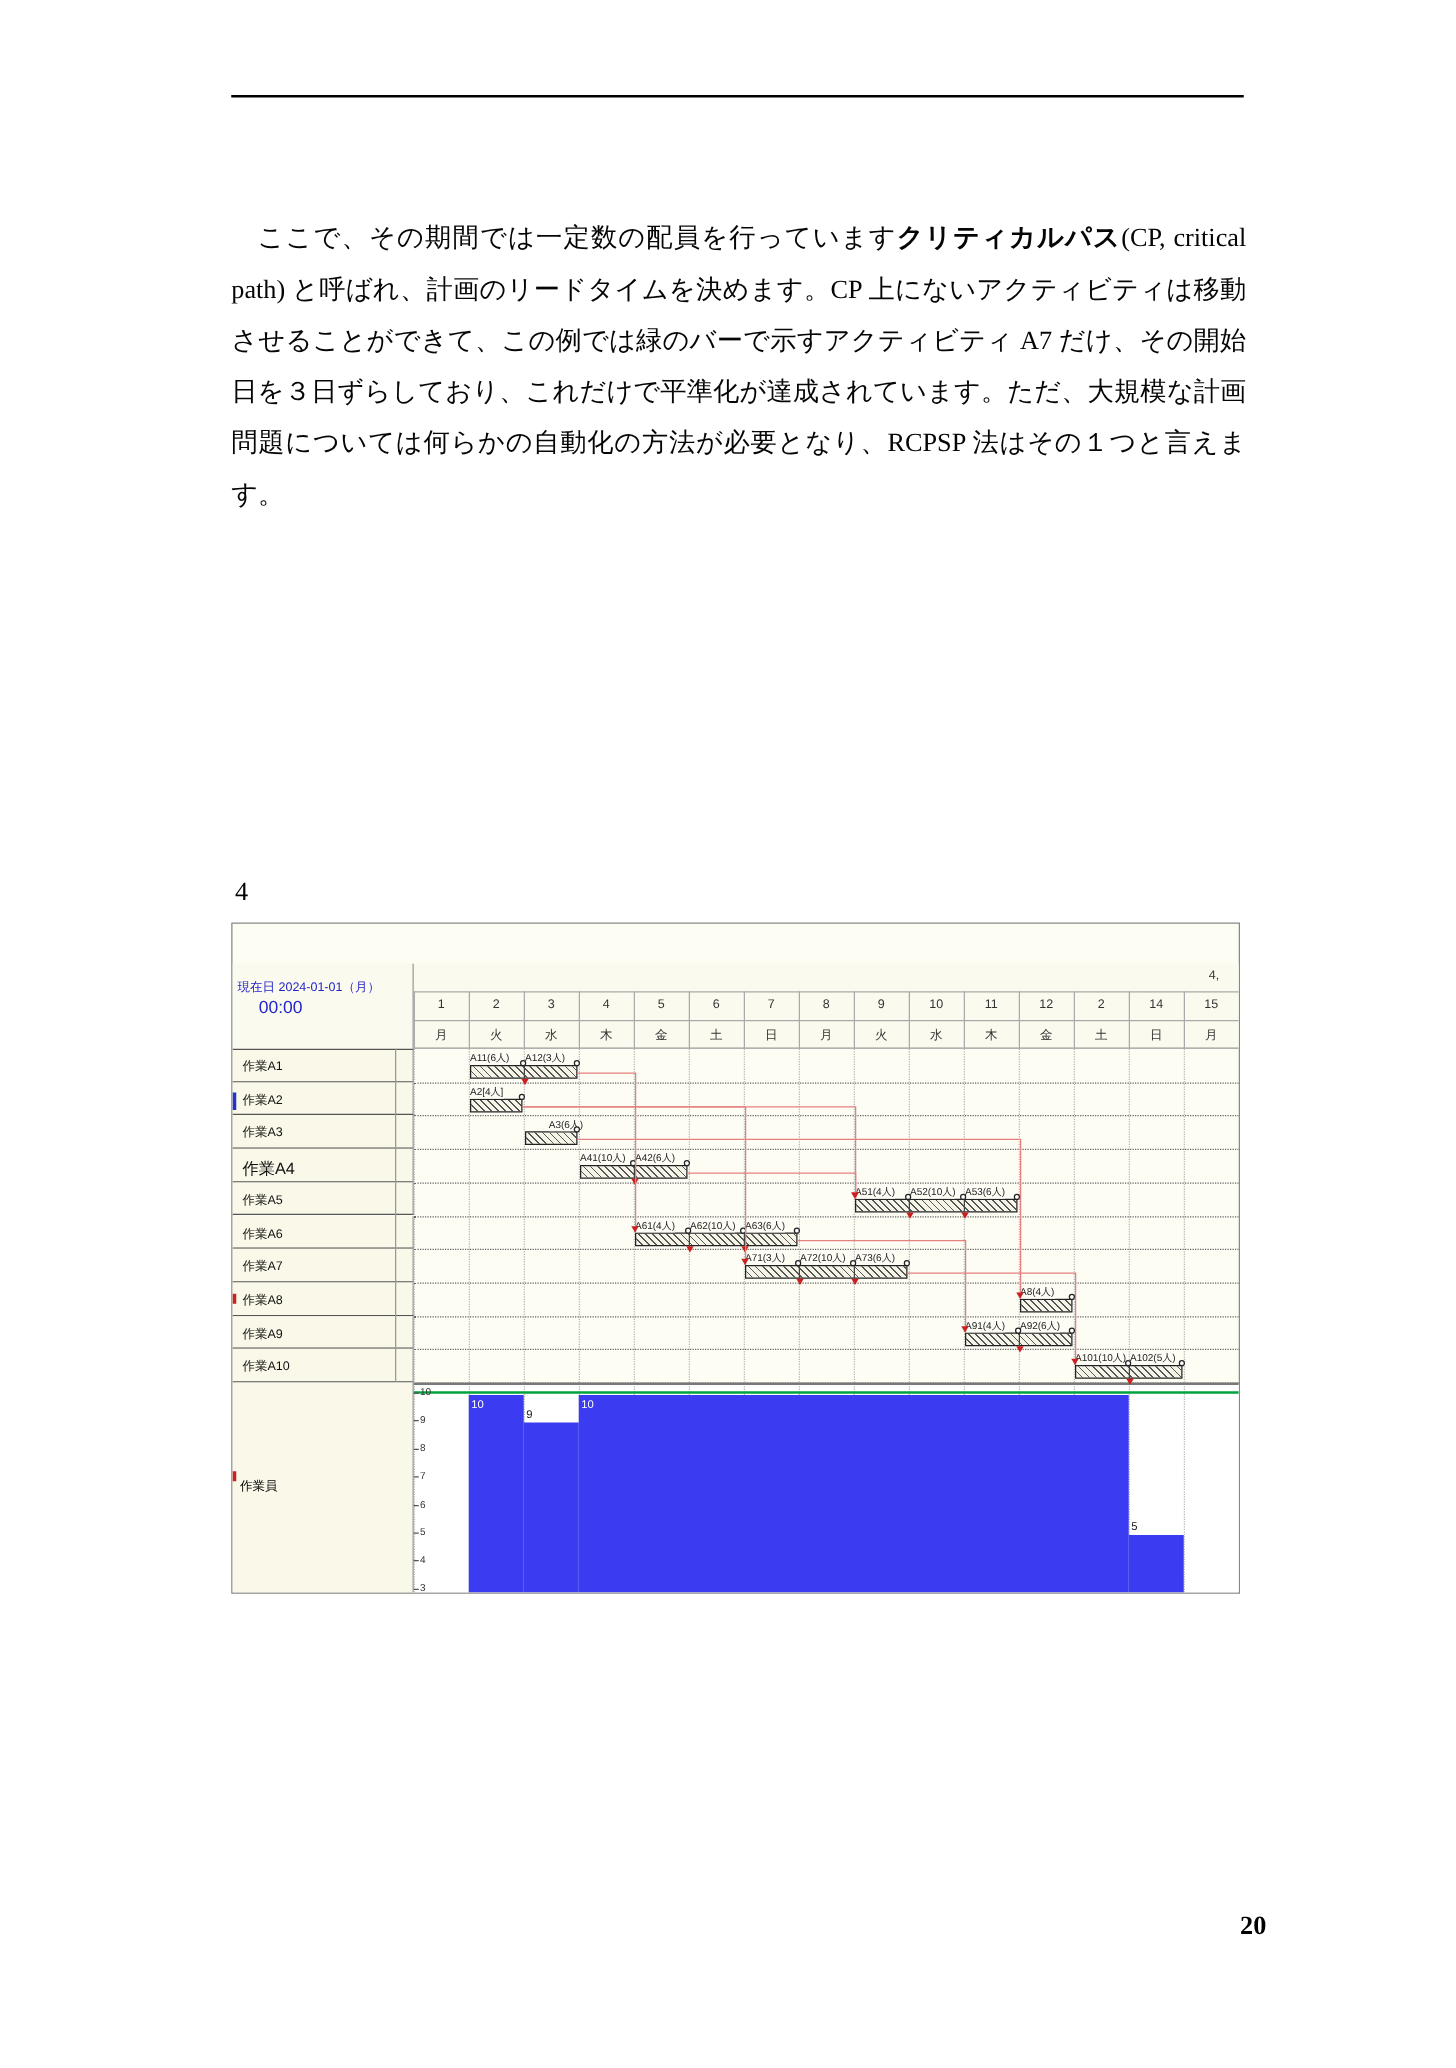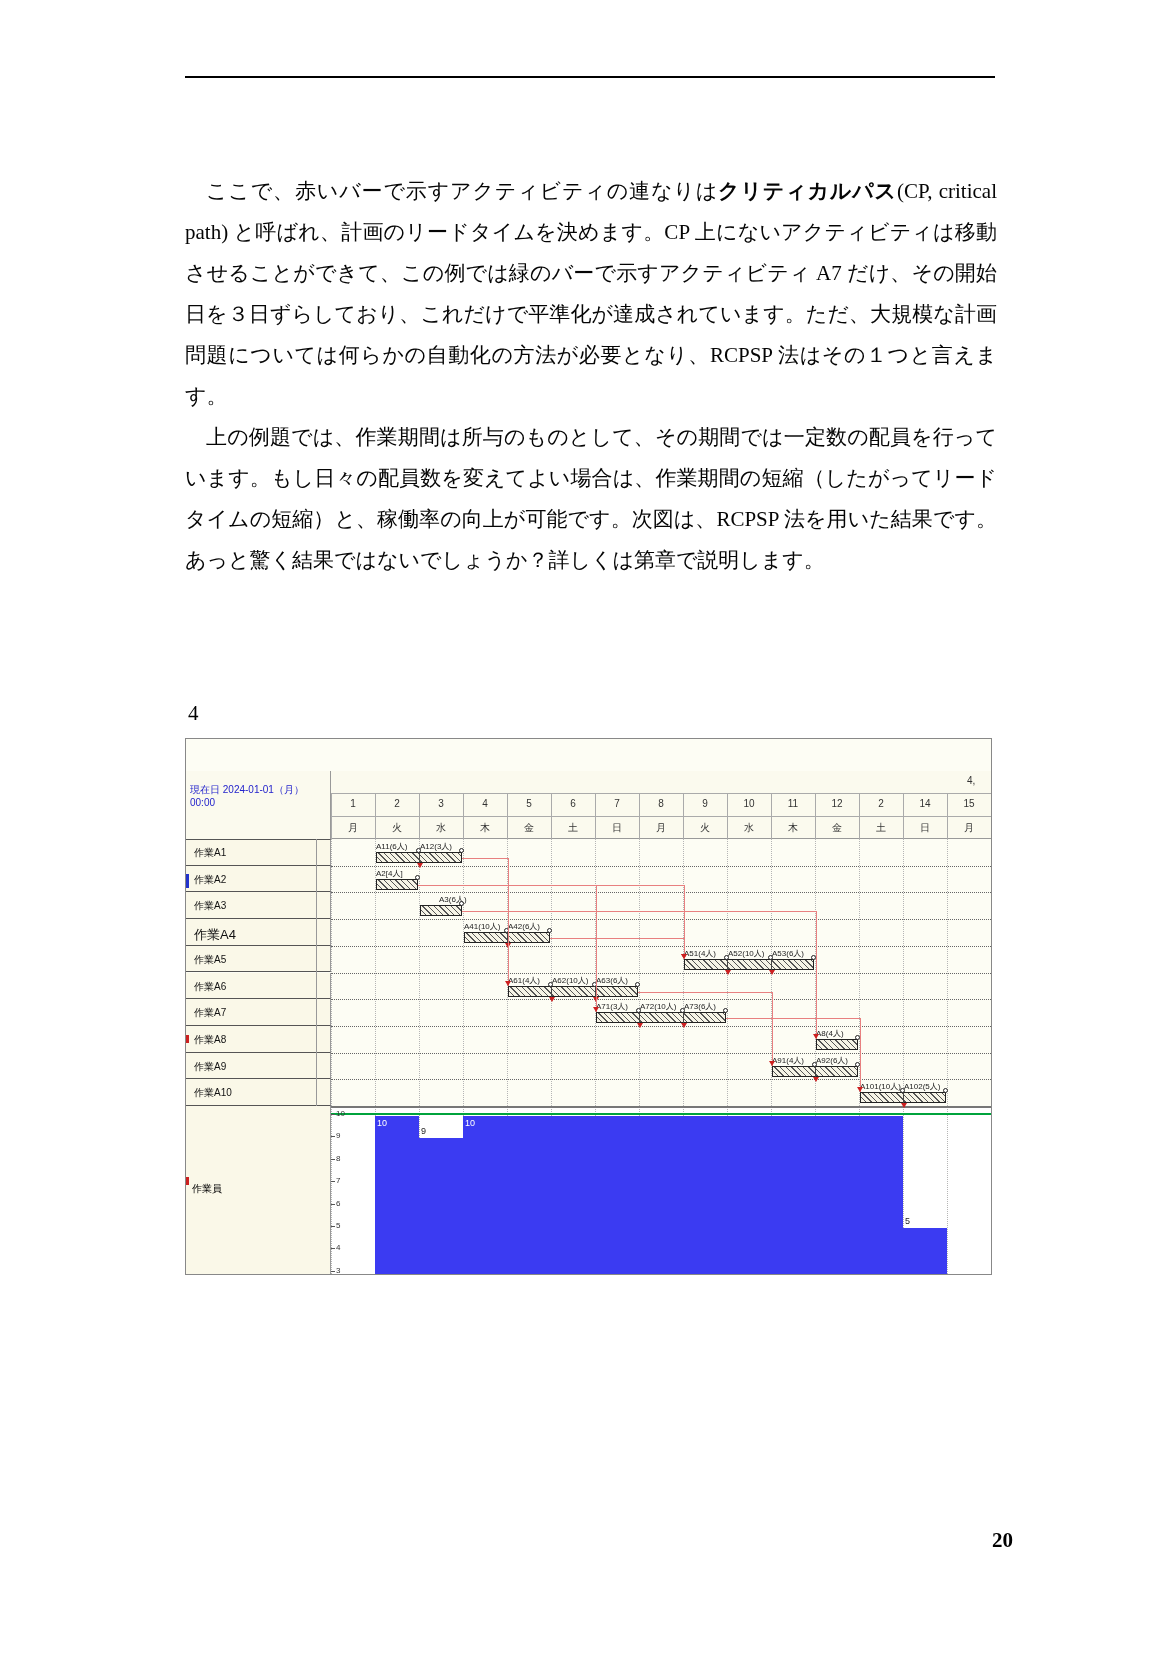--- a/index.html
+++ b/index.html
@@ -31,34 +31,33 @@
            font-size:21px;font-weight:bold;}
 </style>
 </head>
 <body>
 
 <div id="page">
 
   <div id="secrule"></div>
 
   <div id="bodytext">
-    <p><span>ここで、赤いバーで示すアクティビティの連なりは</span><strong>クリティカルパス</strong><span>(CP, critical path) と呼ばれ、計画のリードタイムを決めます。CP 上にないアクティビティは移動させることができて、この例では緑のバーで示すアクティビティ A7 だけ、その開始日を３日ずらしており、これだけで平準化が達成されています。ただ、大規模な計画問題については何らかの自動化の方法が必要となり、RCPSP 法はその１つと言えます。</span></p>
-    <p>上の例題では、作業期間は所与のものとして、その期間では一定数の配員を行っています。もし日々の配員数を変えてよい場合は、作業期間の短縮（したがってリードタイムの短縮）と、稼働率の向上が可能です。次図は、RCPSP 法を用いた結果です。あっと驚く結果ではないでしょうか？詳しくは第章で説明します。</p>
+    <p><span>ここで、その期間では一定数の配員を行っています</span><strong>クリティカルパス</strong><span>(CP, critical path) と呼ばれ、計画のリードタイムを決めます。CP 上にないアクティビティは移動させることができて、この例では緑のバーで示すアクティビティ A7 だけ、その開始日を３日ずらしており、これだけで平準化が達成されています。ただ、大規模な計画問題については何らかの自動化の方法が必要となり、RCPSP 法はその１つと言えます。</span></p>
   </div>
 
   <div id="prefig">4</div>
 
   <div id="gantt">
 
   <div class="abs" style="left: 145px; top: 32px; width: 660px; height: 68px; background: rgb(251, 250, 238); border-bottom: 1px solid rgb(153, 153, 153); box-sizing: border-box;"></div>
       <div class="abs" style="left: 145px; top: 54px; width: 660px; height: 0px; border-top: 1px solid rgb(170, 170, 170);"></div>
       <div class="abs" style="left: 145px; top: 77px; width: 660px; height: 0px; border-top: 1px solid rgb(170, 170, 170);"></div>
       <div class="abs" style="left: 0px; top: 32px; width: 145px; height: 68px; background: rgb(251, 250, 238); border-right: 1px solid rgb(153, 153, 153); box-sizing: border-box;"></div>
       <div class="abs" style="left: 4px; top: 44px; font-size: 10px; color: rgb(35, 35, 204); white-space: nowrap;">現在日 2024-01-01（月）</div>
-      <div class="abs" style="left: 4px; top: 58px; font-size: 10px; color: rgb(35, 35, 204);">00:00</div>
+      <div class="abs" style="left: 21px; top: 58px; font-size: 14px; color: rgb(35, 35, 204);">00:00</div>
       <div class="abs" style="left: 781px; top: 36px; font-size: 10px; color: rgb(51, 51, 51);">4,</div>
       <div class="abs" style="left: 145px; top: 369px; width: 660px; height: 166px; background: rgb(255, 255, 255);"></div>
       <div class="abs" style="left: 145px; top: 100px; width: 0px; height: 435px; border-left: 1px dotted rgb(181, 181, 181);"></div>
       <div class="abs" style="left: 145px; top: 54px; width: 0px; height: 46px; border-left: 1px solid rgb(170, 170, 170);"></div>
       <div class="abs" style="left: 145px; top: 59px; width: 44px; text-align: center; font-size: 10px; color: rgb(51, 51, 51);">1</div>
       <div class="abs" style="left: 145px; top: 82px; width: 44px; text-align: center; font-size: 10px; color: rgb(51, 51, 51);">月</div>
       <div class="abs" style="left: 189px; top: 100px; width: 0px; height: 435px; border-left: 1px dotted rgb(181, 181, 181);"></div>
       <div class="abs" style="left: 189px; top: 54px; width: 0px; height: 46px; border-left: 1px solid rgb(170, 170, 170);"></div>
       <div class="abs" style="left: 189px; top: 59px; width: 44px; text-align: center; font-size: 10px; color: rgb(51, 51, 51);">2</div>
       <div class="abs" style="left: 189px; top: 82px; width: 44px; text-align: center; font-size: 10px; color: rgb(51, 51, 51);">火</div>

